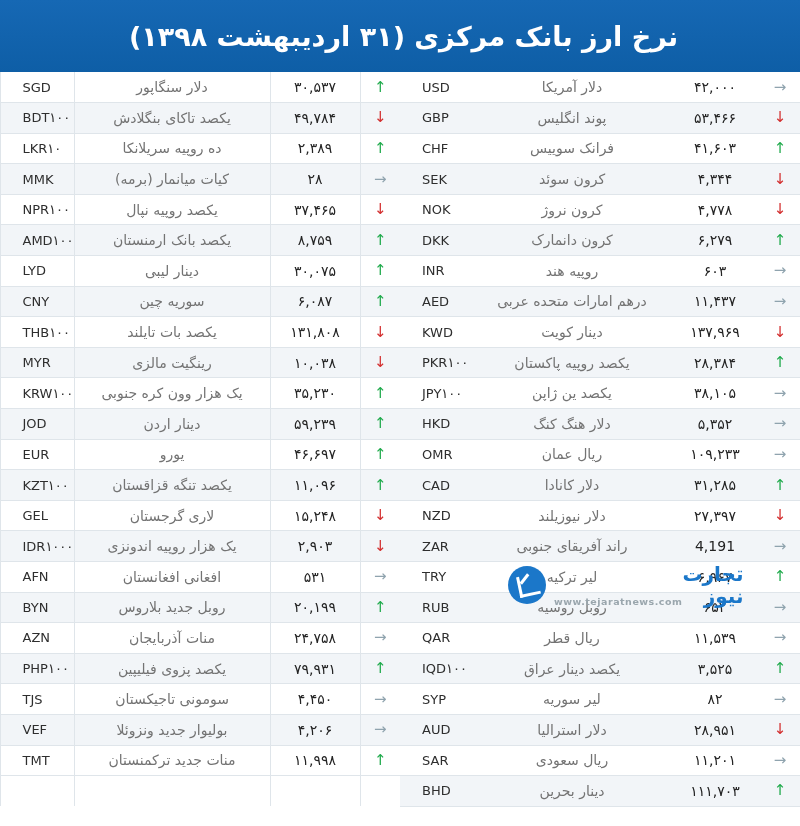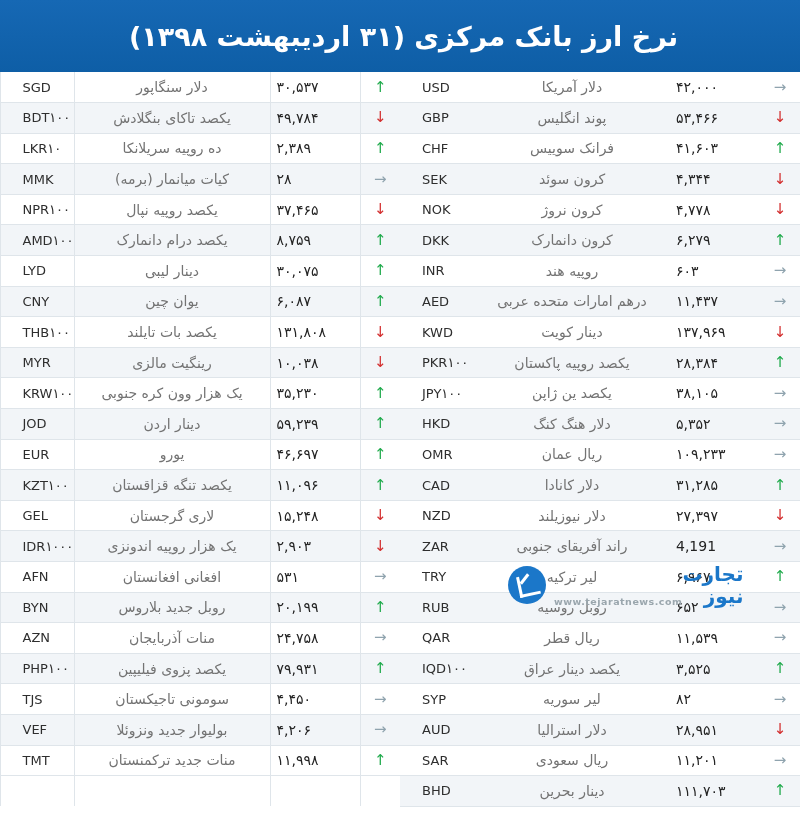--- a/index.html
+++ b/index.html
@@ -66,20 +66,21 @@
     padding-left: 22px;
   }
   .c-name {
     width: 196px;
     text-align: center;
     color: #737373;
     font-size: 14px;
   }
   .c-rate {
     width: 90px;
+    text-align: center;
     color: #232323;
     font-size: 14px;
     direction: ltr;
   }
   .c-arrow {
     width: 40px;
     text-align: center;
     font-size: 15px;
     line-height: 1;
   }
@@ -338,33 +339,33 @@
             </tr>
             <tr class="odd">
               <td class="c-arrow"><span class="arrow-down">↓</span></td>
               <td class="c-rate">۳۷,۴۶۵</td>
               <td class="c-name">یکصد روپیه نپال</td>
               <td class="c-code">NPR۱۰۰</td>
             </tr>
             <tr class="even">
               <td class="c-arrow"><span class="arrow-up">↑</span></td>
               <td class="c-rate">۸,۷۵۹</td>
-              <td class="c-name">یکصد درام دانمارک</td>
+              <td class="c-name">یکصد بانک ارمنستان</td>
               <td class="c-code">AMD۱۰۰</td>
             </tr>
             <tr class="odd">
               <td class="c-arrow"><span class="arrow-up">↑</span></td>
               <td class="c-rate">۳۰,۰۷۵</td>
               <td class="c-name">دینار لیبی</td>
               <td class="c-code">LYD</td>
             </tr>
             <tr class="even">
               <td class="c-arrow"><span class="arrow-up">↑</span></td>
               <td class="c-rate">۶,۰۸۷</td>
-              <td class="c-name">یوان چین</td>
+              <td class="c-name">سوریه چین</td>
               <td class="c-code">CNY</td>
             </tr>
             <tr class="odd">
               <td class="c-arrow"><span class="arrow-down">↓</span></td>
               <td class="c-rate">۱۳۱,۸۰۸</td>
               <td class="c-name">یکصد بات تایلند</td>
               <td class="c-code">THB۱۰۰</td>
             </tr>
             <tr class="even">
               <td class="c-arrow"><span class="arrow-down">↓</span></td>

